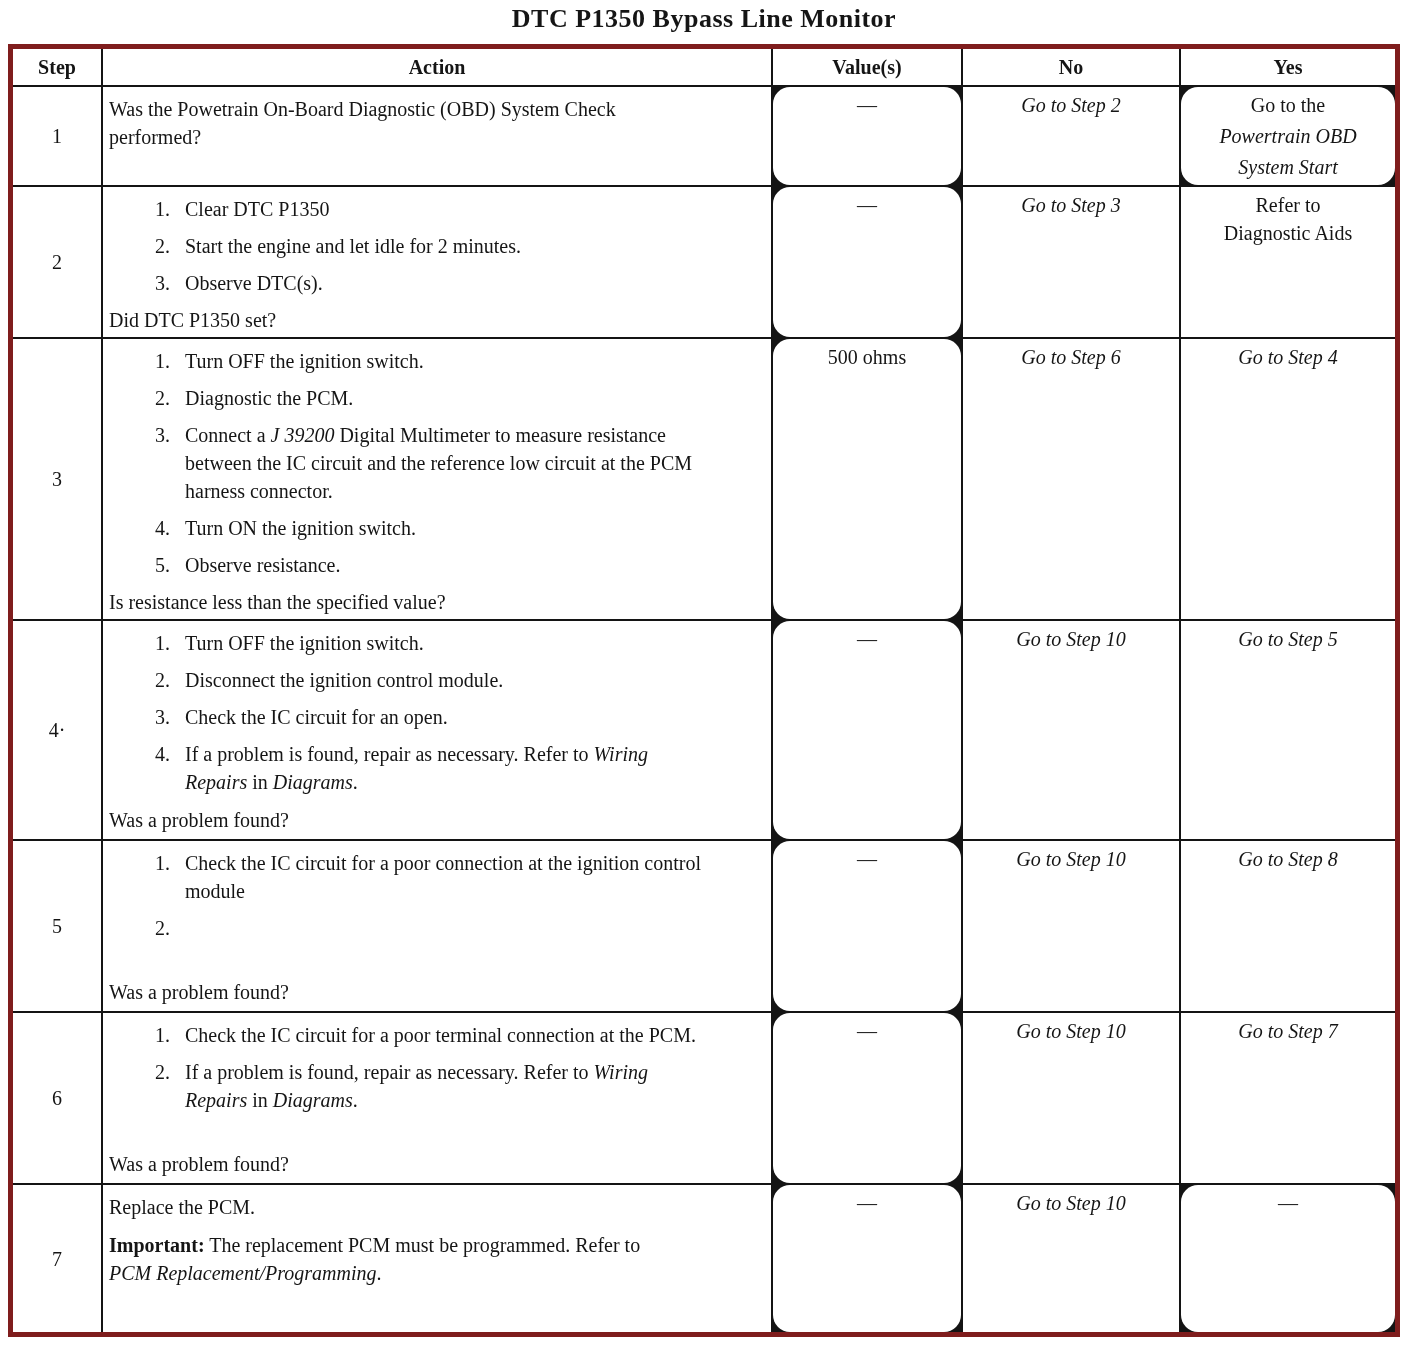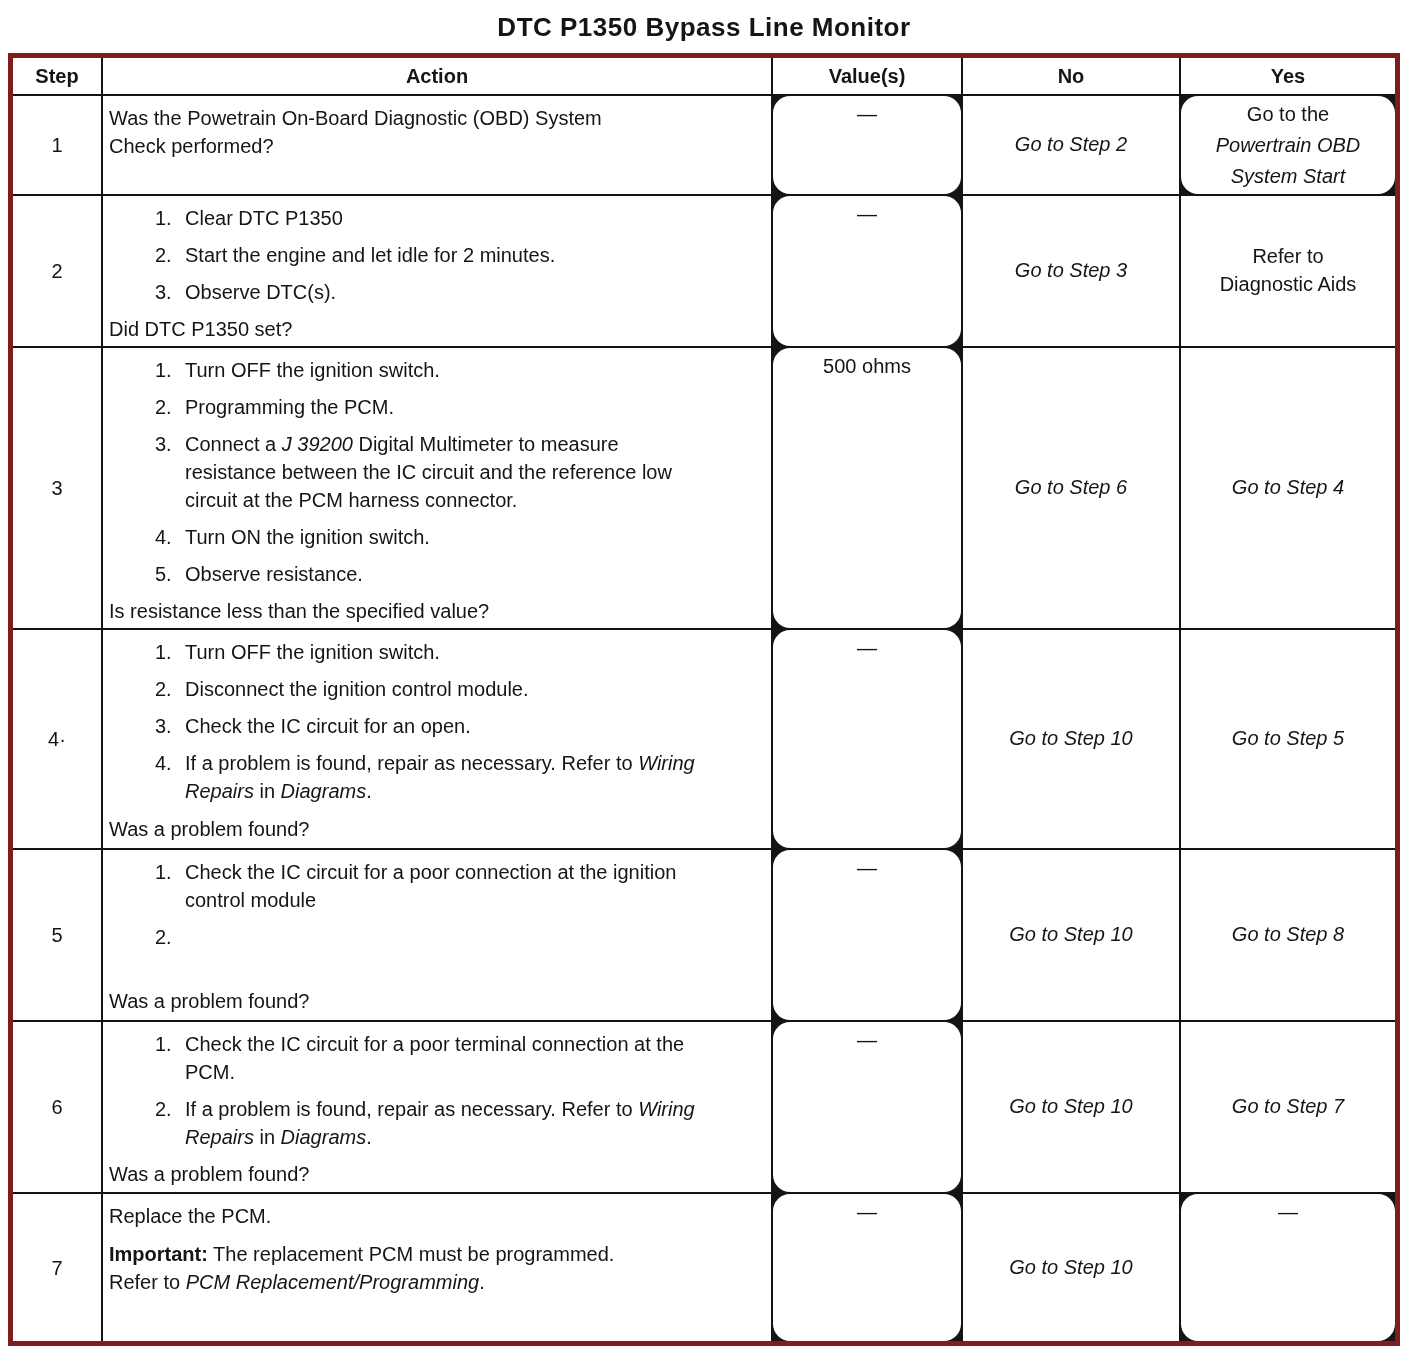--- a/index.html
+++ b/index.html
@@ -2,21 +2,21 @@
 <html><head>
 <meta charset="utf-8">
 <style>
   * { margin: 0; padding: 0; box-sizing: border-box; }
   html, body { background: #ffffff; }
   body {
     width: 1408px;
     font-family: "Liberation Sans", sans-serif;
     color: #151515;
   }
-  .page { width: 1408px; height: 1350px; padding-top: 12px; }
+  .page { width: 1408px; height: 1350px; padding-top: 4px; font-family: Liberation Serif, serif; }
   .title {
     font-size: 26px;
     font-weight: bold;
     text-align: center;
     letter-spacing: 0.5px;
     margin-bottom: 10px;
   }
   .grid {
     margin: 0 8px;
     display: grid;
@@ -32,21 +32,21 @@
     font-weight: bold; font-size: 20px;
   }
   .cell { font-size: 20px; line-height: 28px; }
   .step { display: flex; align-items: center; justify-content: center; }
   .lines {
     display: flex; flex-direction: column;
     align-items: center; text-align: center;
     padding: 4px 6px;
   }
   .lines.center { justify-content: space-between; border-radius: 17px; }
-  .lines.bottom { justify-content: center; padding-bottom: 6px; }
+  .lines.bottom { justify-content: flex-start; padding-bottom: 6px; }
   .action {
     display: flex; flex-direction: column;
     padding: 8px 10px 5px 6px;
   }
   .p { max-width: 540px; margin-bottom: 10px; }
   .li { display: flex; margin-bottom: 9px; }
   .li .num { flex: none; width: 30px; margin-left: 46px; }
   .li .txt { max-width: 530px; }
   .q { margin-top: auto; }
   .it { font-style: italic; }
@@ -105,21 +105,21 @@
         <div class="ln"><span>Diagnostic Aids</span></div>
       </div>
       <div class="cell step">3</div>
       <div class="cell action">
         <div class="li">
           <span class="num">1.</span>
           <span class="txt"><span>Turn OFF the ignition switch.</span></span>
         </div>
         <div class="li">
           <span class="num">2.</span>
-          <span class="txt"><span>Programming the PCM.</span></span>
+          <span class="txt"><span>Diagnostic the PCM.</span></span>
         </div>
         <div class="li">
           <span class="num">3.</span>
           <span class="txt"><span>Connect a </span><span class="it">J 39200</span><span> Digital Multimeter to measure resistance between the IC circuit and the reference low circuit at the PCM harness connector.</span></span>
         </div>
         <div class="li">
           <span class="num">4.</span>
           <span class="txt"><span>Turn ON the ignition switch.</span></span>
         </div>
         <div class="li">

